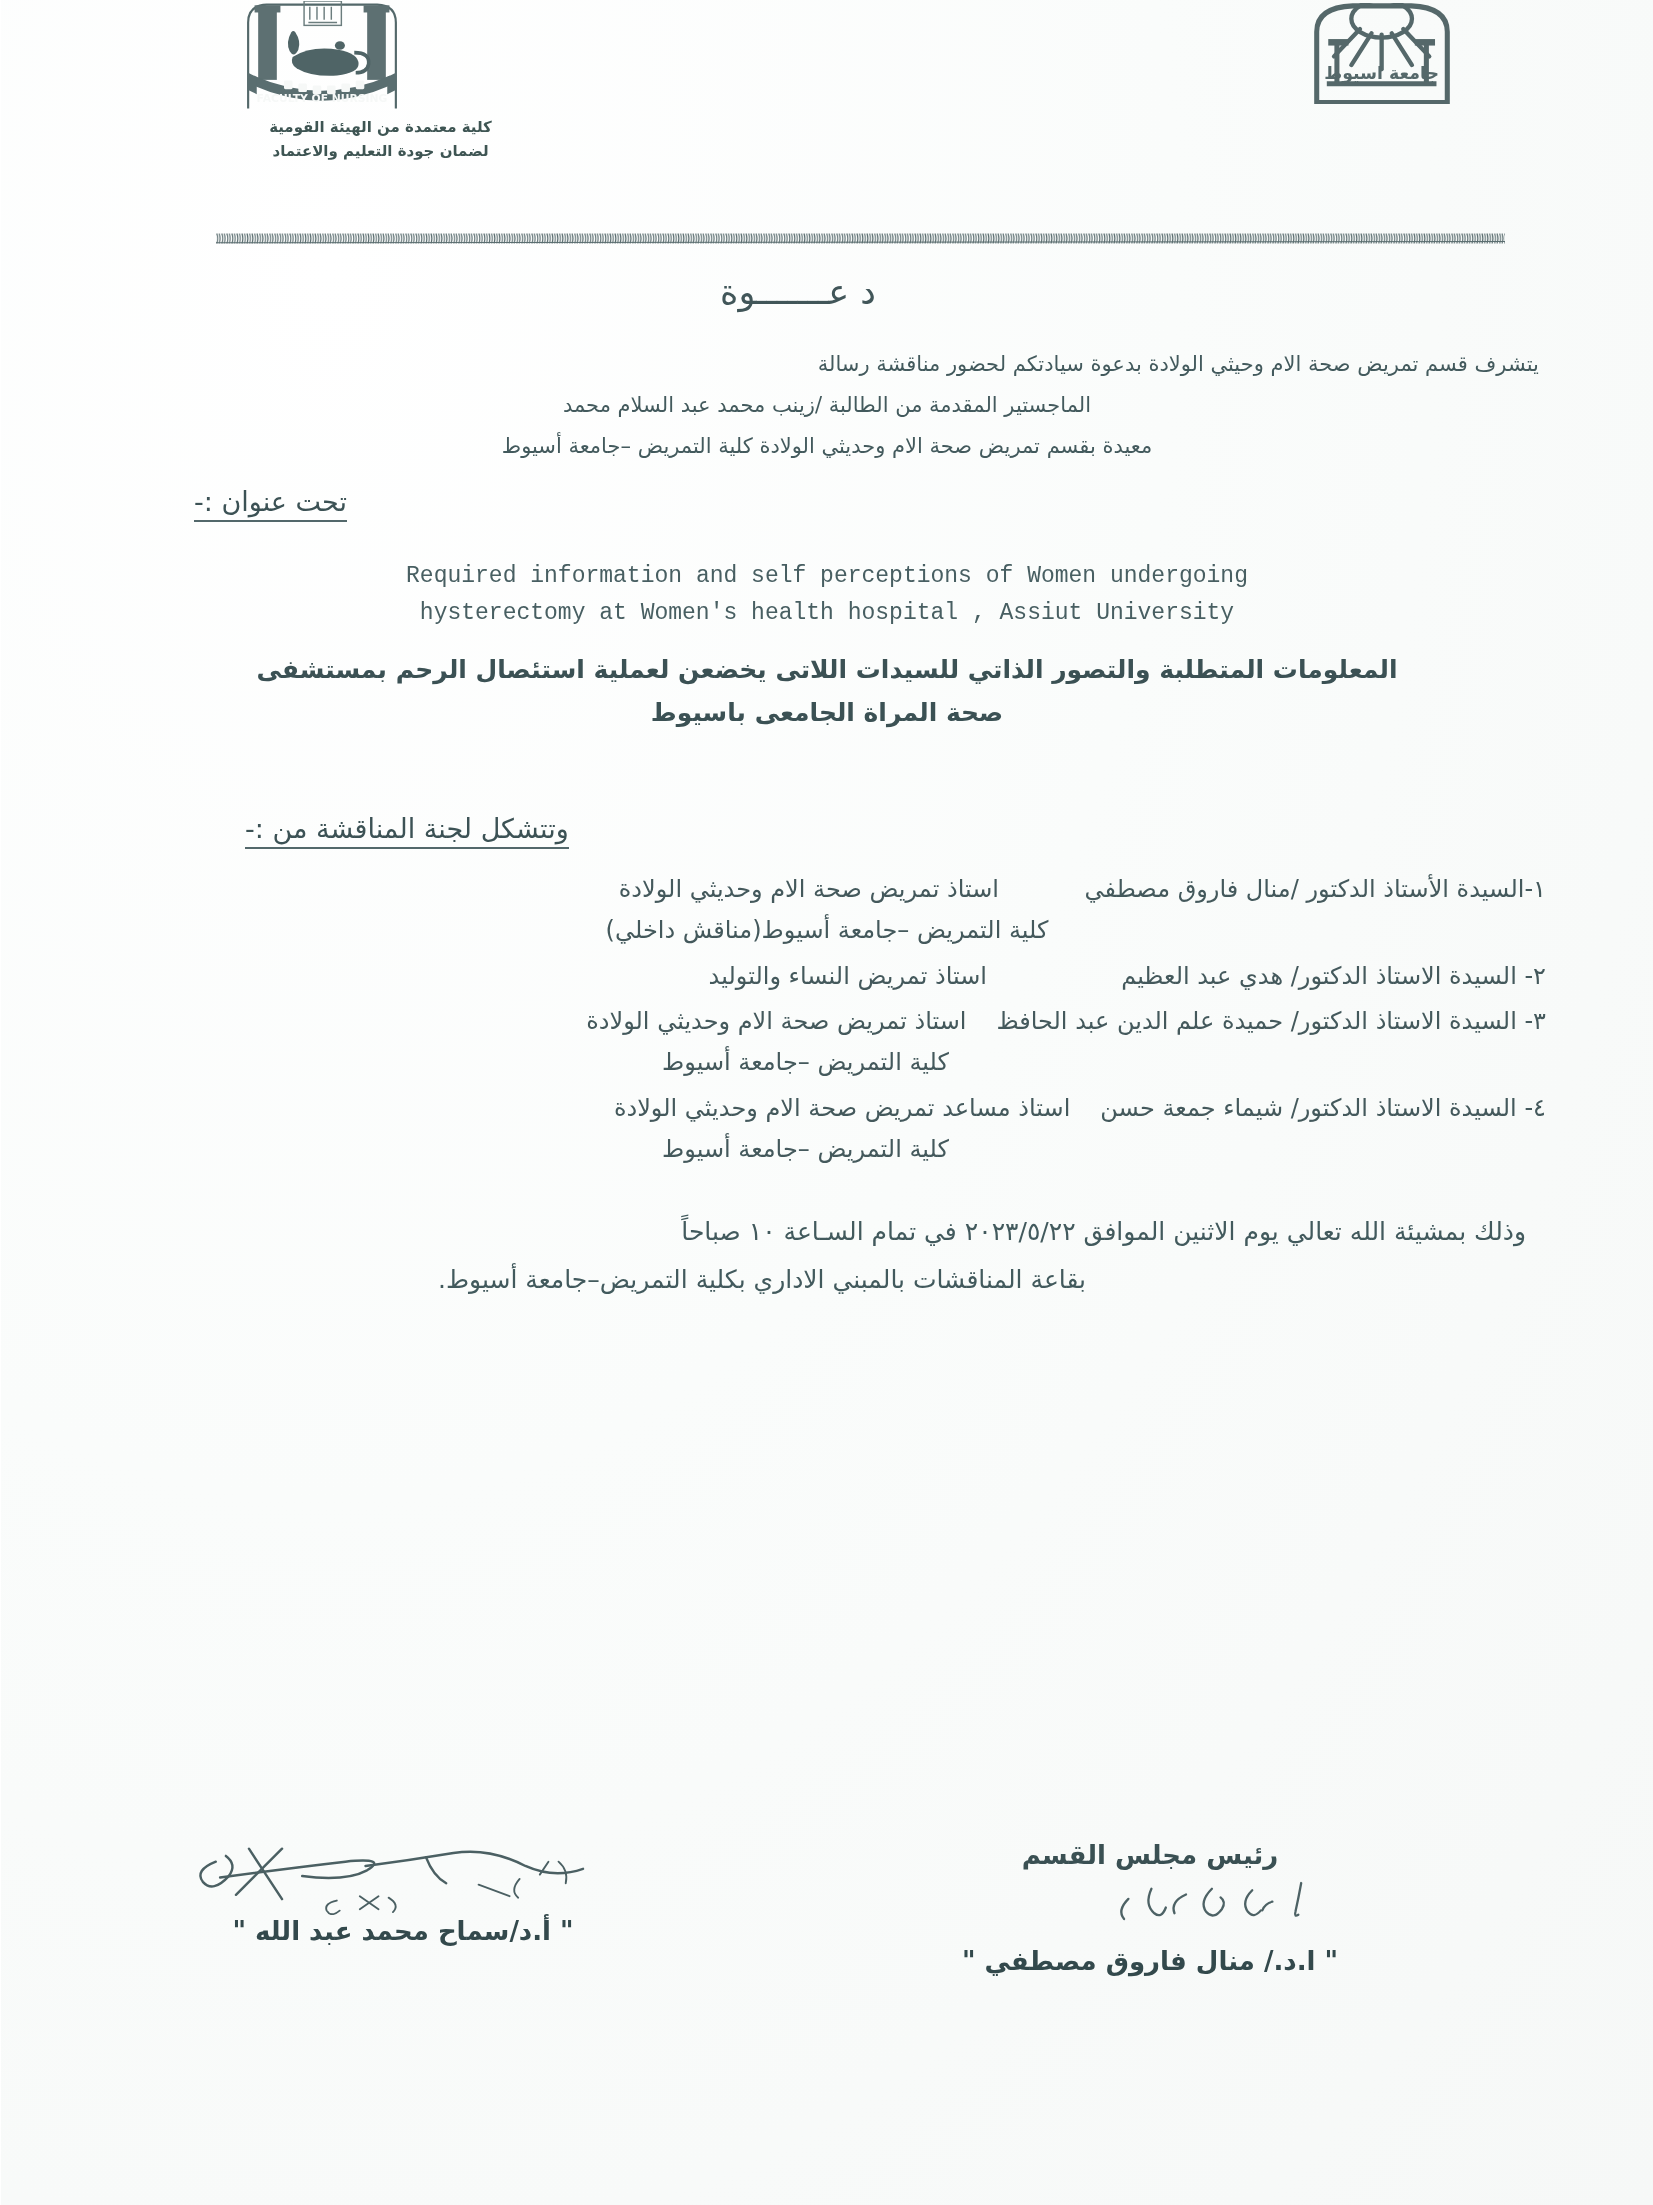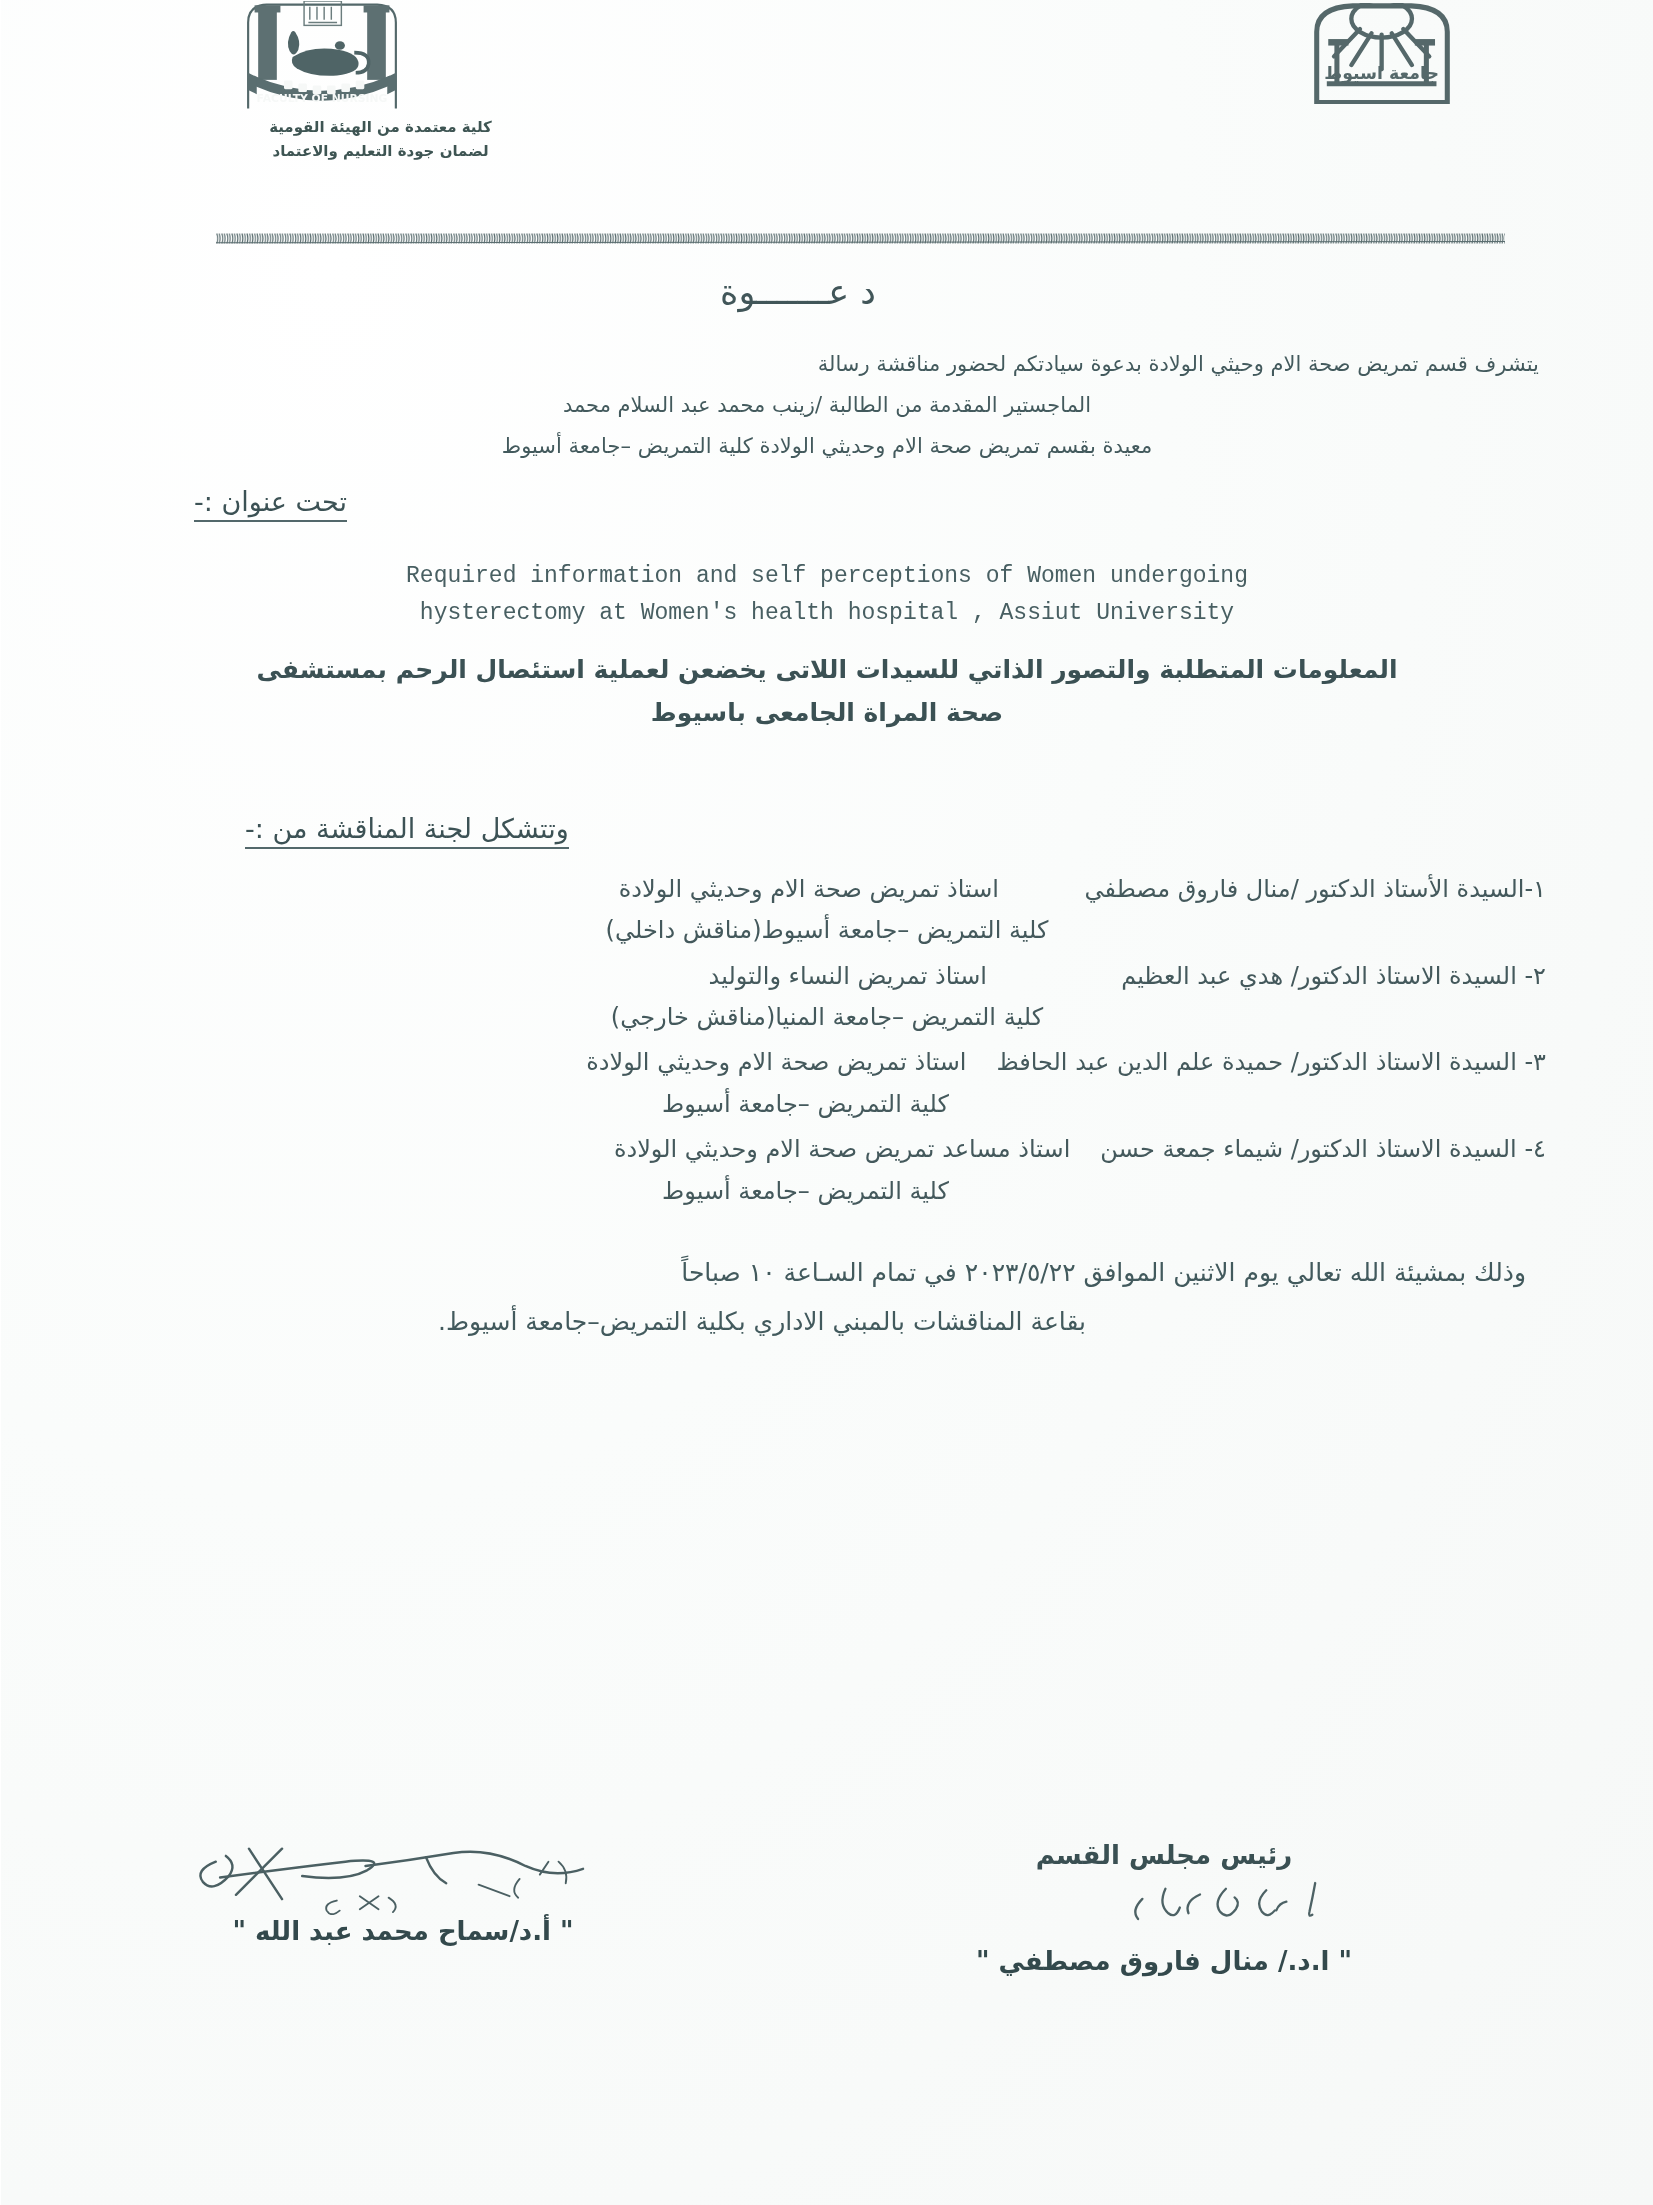--- a/index.html
+++ b/index.html
@@ -211,21 +211,21 @@
     right: 108px;
     top: 1840px;
     height: 230px;
     direction: rtl;
   }
   .sig {
     position: absolute;
     width: 504px;
     text-align: center;
   }
-  .sig-right { right: 130px; }
+  .sig-right { right: 144px; }
   .sig-left  { left: 43px; }
 
   .sig .role {
     font-family: "DejaVu Sans", sans-serif;
     font-size: 26px;
     font-weight: 700;
     color: #3a5053;
   }
   .sig .ink {
     height: 75px;
@@ -367,21 +367,20 @@
         <div class="row2">كلية التمريض –جامعة أسيوط(مناقش داخلي)</div>
       </div>
 
       <div class="member m2">
         <div class="row1">
           <span class="name">
             <span>٢-</span> <span>السيدة الاستاذ الدكتور/ هدي عبد العظيم</span>
           </span>
           <span class="role">استاذ تمريض النساء والتوليد</span>
         </div>
-        <div class="row2">كلية التمريض –جامعة المنيا(مناقش خارجي)</div>
       </div>
 
       <div class="member m3">
         <div class="row1">
           <span class="name">
             <span>٣-</span> <span>السيدة الاستاذ الدكتور/ حميدة علم الدين عبد الحافظ</span>
           </span>
           <span class="role">استاذ تمريض صحة الام وحديثي الولادة</span>
         </div>
         <div class="row2">كلية التمريض –جامعة أسيوط</div>

